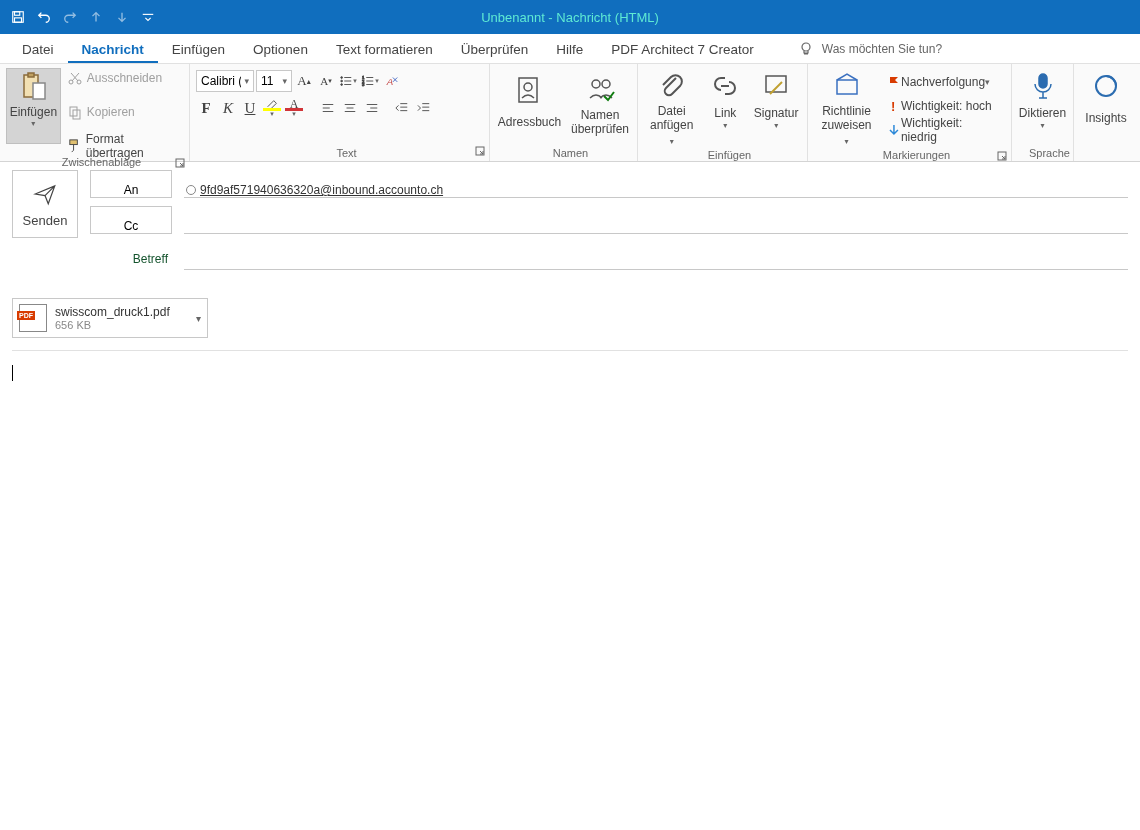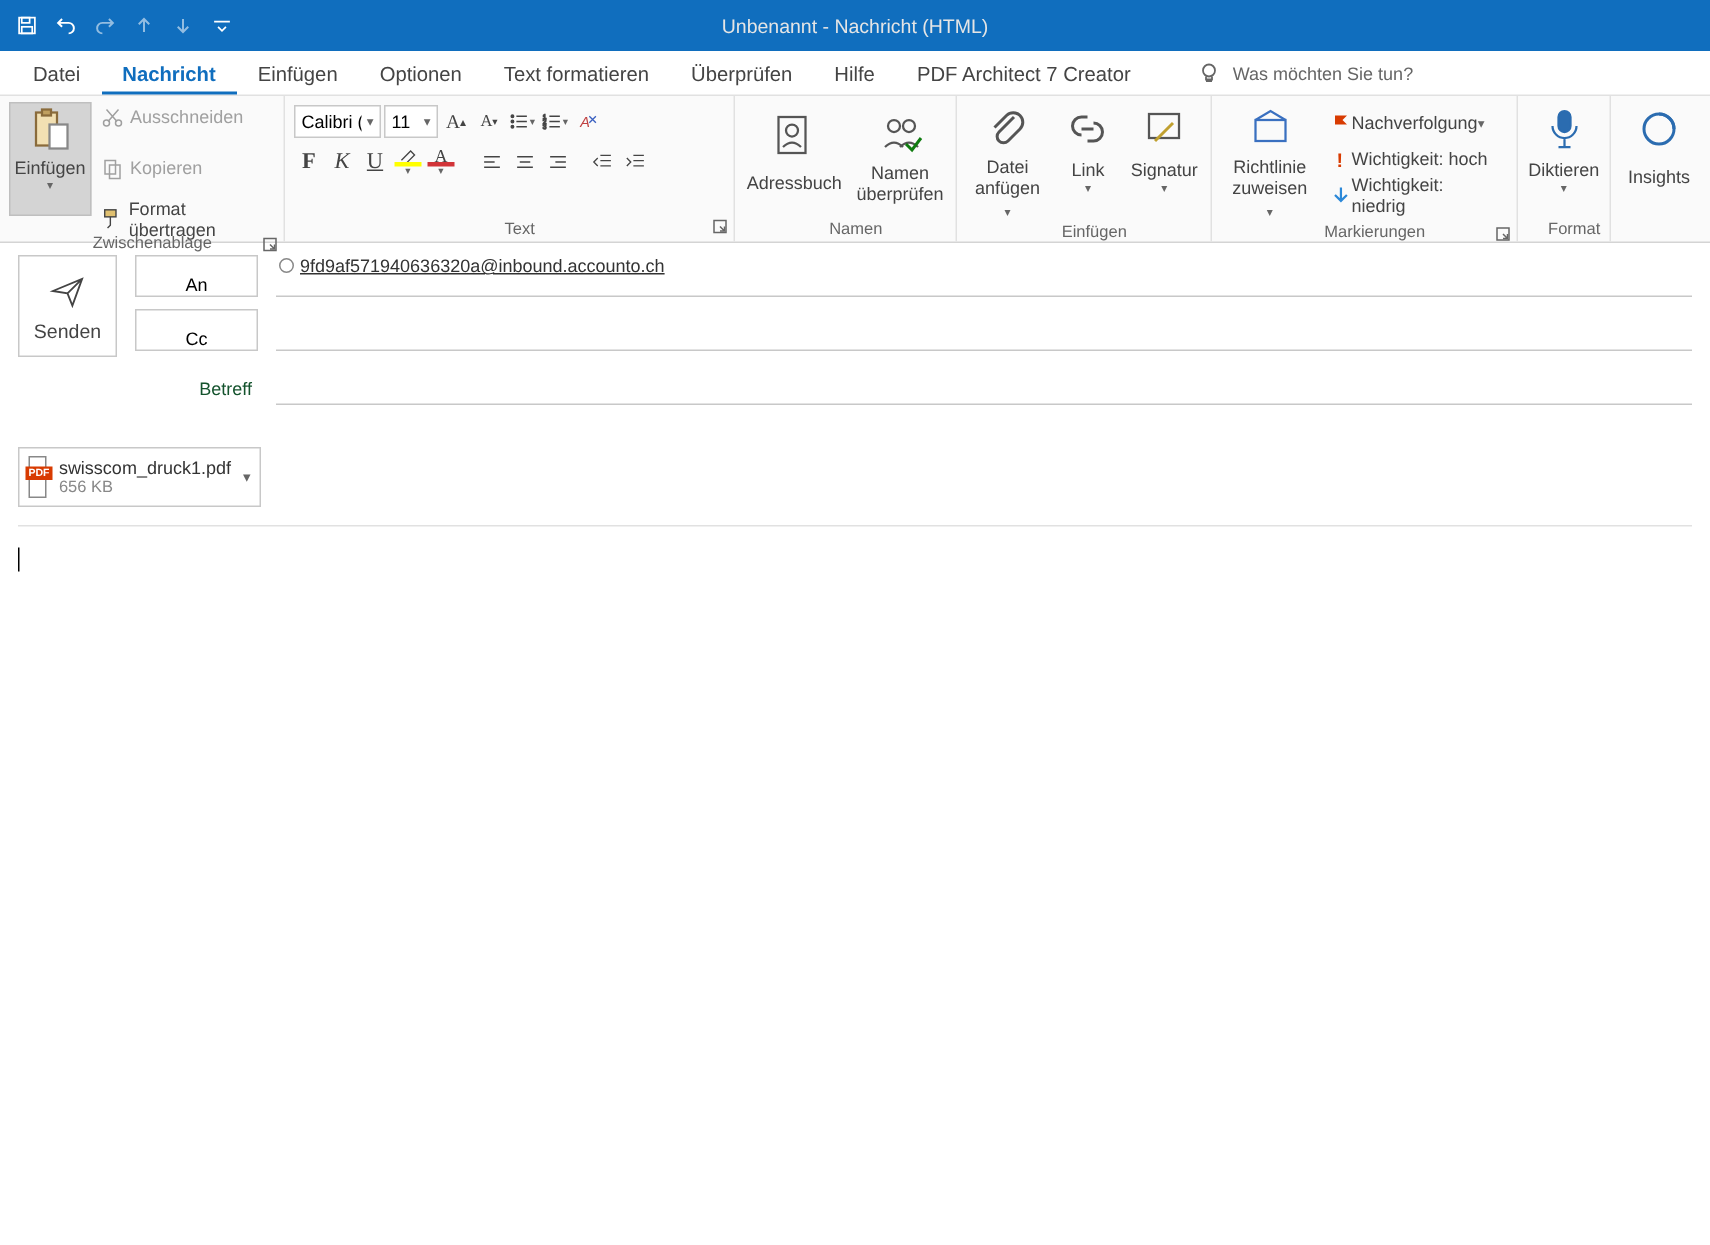--- a/index.html
+++ b/index.html
@@ -4,21 +4,21 @@
 <style>
 * { box-sizing: border-box; margin: 0; padding: 0; font-family: "Segoe UI", Arial, sans-serif; }
 body { width: 1140px; height: 830px; background: #fff; font-size: 12px; overflow: hidden; }
 
 
 .titlebar { height: 34px; background: #106ebe; display: flex; align-items: center; padding: 0 6px; color: #fff; position: relative; }
 .qat { display: flex; align-items: center; gap: 2px; }
 .qat-btn { width: 24px; height: 24px; display: flex; align-items: center; justify-content: center; color: #fff; }
 .qat-btn.dis { opacity: 0.55; }
 .qat-btn svg { width: 14px; height: 14px; }
-.title { position: absolute; left: 50%; transform: translateX(-50%); font-size: 13px; color: #e5e5e5; }
+.title { position: absolute; left: 50%; transform: translateX(-50%); font-size: 13px; color: #5eead4; }
 
 
 .tabs { height: 30px; background: #fff; border-bottom: 1px solid #e1e1e1; display: flex; align-items: flex-end; padding-left: 8px; }
 .tab { padding: 6px 14px 6px; font-size: 13.5px; color: #444; cursor: default; }
 .tab.active { color: #106ebe; border-bottom: 2px solid #106ebe; padding-bottom: 4px; font-weight: 600; }
 .tell-me { margin-left: 30px; display: flex; align-items: center; gap: 8px; color: #666; padding-bottom: 6px; }
 .bulb { width: 16px; height: 16px; }
 
 
 .ribbon { height: 98px; background: #fafafa; border-bottom: 1px solid #d4d4d4; display: flex; }
@@ -58,31 +58,31 @@
 .track-row .sico { width: 14px; height: 14px; }
 
 
 .compose { padding: 8px 12px 0 12px; }
 .compose-top { display: flex; align-items: flex-start; gap: 12px; }
 .send-btn { width: 66px; height: 68px; border: 1px solid #c8c8c8; display: flex; flex-direction: column; align-items: center; justify-content: center; gap: 6px; font-size: 13px; color: #444; }
 .send-btn svg { width: 26px; height: 26px; }
 .addr-col { display: flex; flex-direction: column; gap: 8px; }
 .addr-btn { width: 82px; height: 28px; border: 1px solid #c8c8c8; display: flex; align-items: flex-end; justify-content: center; font-size: 12px; }
 .addr-inputs { flex: 1; display: flex; flex-direction: column; gap: 8px; }
-.addr-line { height: 28px; border-bottom: 1px solid #c8c8c8; display: flex; align-items: flex-start; padding-left: 2px; }
+.addr-line { height: 28px; border-bottom: 1px solid #c8c8c8; display: flex; align-items: flex-end; padding-left: 2px; }
 .recip { display: flex; align-items: center; gap: 4px; font-size: 12px; }
 .recip-name { text-decoration: underline; color: #333; }
 .status-dot { width: 10px; height: 10px; border: 1px solid #888; border-radius: 50%; }
 
 .subject-row { display: flex; align-items: center; gap: 12px; margin-top: 10px; }
 .subject-lbl { width: 160px; text-align: right; font-size: 12px; color: #14532d; padding-right: 4px; }
 .subject-input { flex: 1; height: 22px; border-bottom: 1px solid #c8c8c8; }
 
 .attach-row { padding: 18px 0 12px 0; border-bottom: 1px solid #e1e1e1; margin-top: 10px; }
-.attachment { width: 162px; height: 40px; border: 1px solid #c8c8c8; display: flex; align-items: center; padding: 4px 6px; gap: 8px; }
+.attachment { width: 196px; height: 40px; border: 1px solid #c8c8c8; display: flex; align-items: center; padding: 4px 6px; gap: 8px; }
 .pdf-icon { width: 28px; height: 28px; background: #fff; border: 1px solid #888; position: relative; display: flex; align-items: center; justify-content: center; }
 .pdf-icon::before { content: "PDF"; font-size: 7px; font-weight: bold; color: #fff; background: #d83b01; padding: 1px 2px; position: absolute; top: 6px; left: -3px; }
 .att-info { flex: 1; display: flex; flex-direction: column; font-size: 12px; }
 .att-name { color: #333; }
 .att-size { color: #888; font-size: 11px; }
 .att-chev { color: #666; font-size: 10px; }
 
 .body-area { padding: 14px 0; }
 .cursor { width: 1px; height: 16px; background: #000; display: inline-block; }
 
@@ -443,21 +443,21 @@
               <path d="M8 14 A8 8 0 0 0 24 14 M16 22 V28 M12 28 H20" fill="none"></path>
             </svg>
           </div>
         <div class="twoline">
             <span class="lbl">Diktieren</span>
             <span class="car">▾</span>
           </div>
       </div>
     </div>
     <div class="group-label">
-        <span>Format</span>
+        <span>Sprache</span>
       </div>
   </div>
 
   <div class="group" style="width:64px; border-right:none;">
     <div class="group-body" style="justify-content:center;">
       <div class="big-btn">
         <div class="ico">
             <svg viewBox="0 0 32 32" stroke="#2b6cb0" fill="none" stroke-width="2">
               <circle cx="16" cy="16" r="10"></circle>
               <path d="M16 6 A10 10 0 0 1 26 16"></path>

